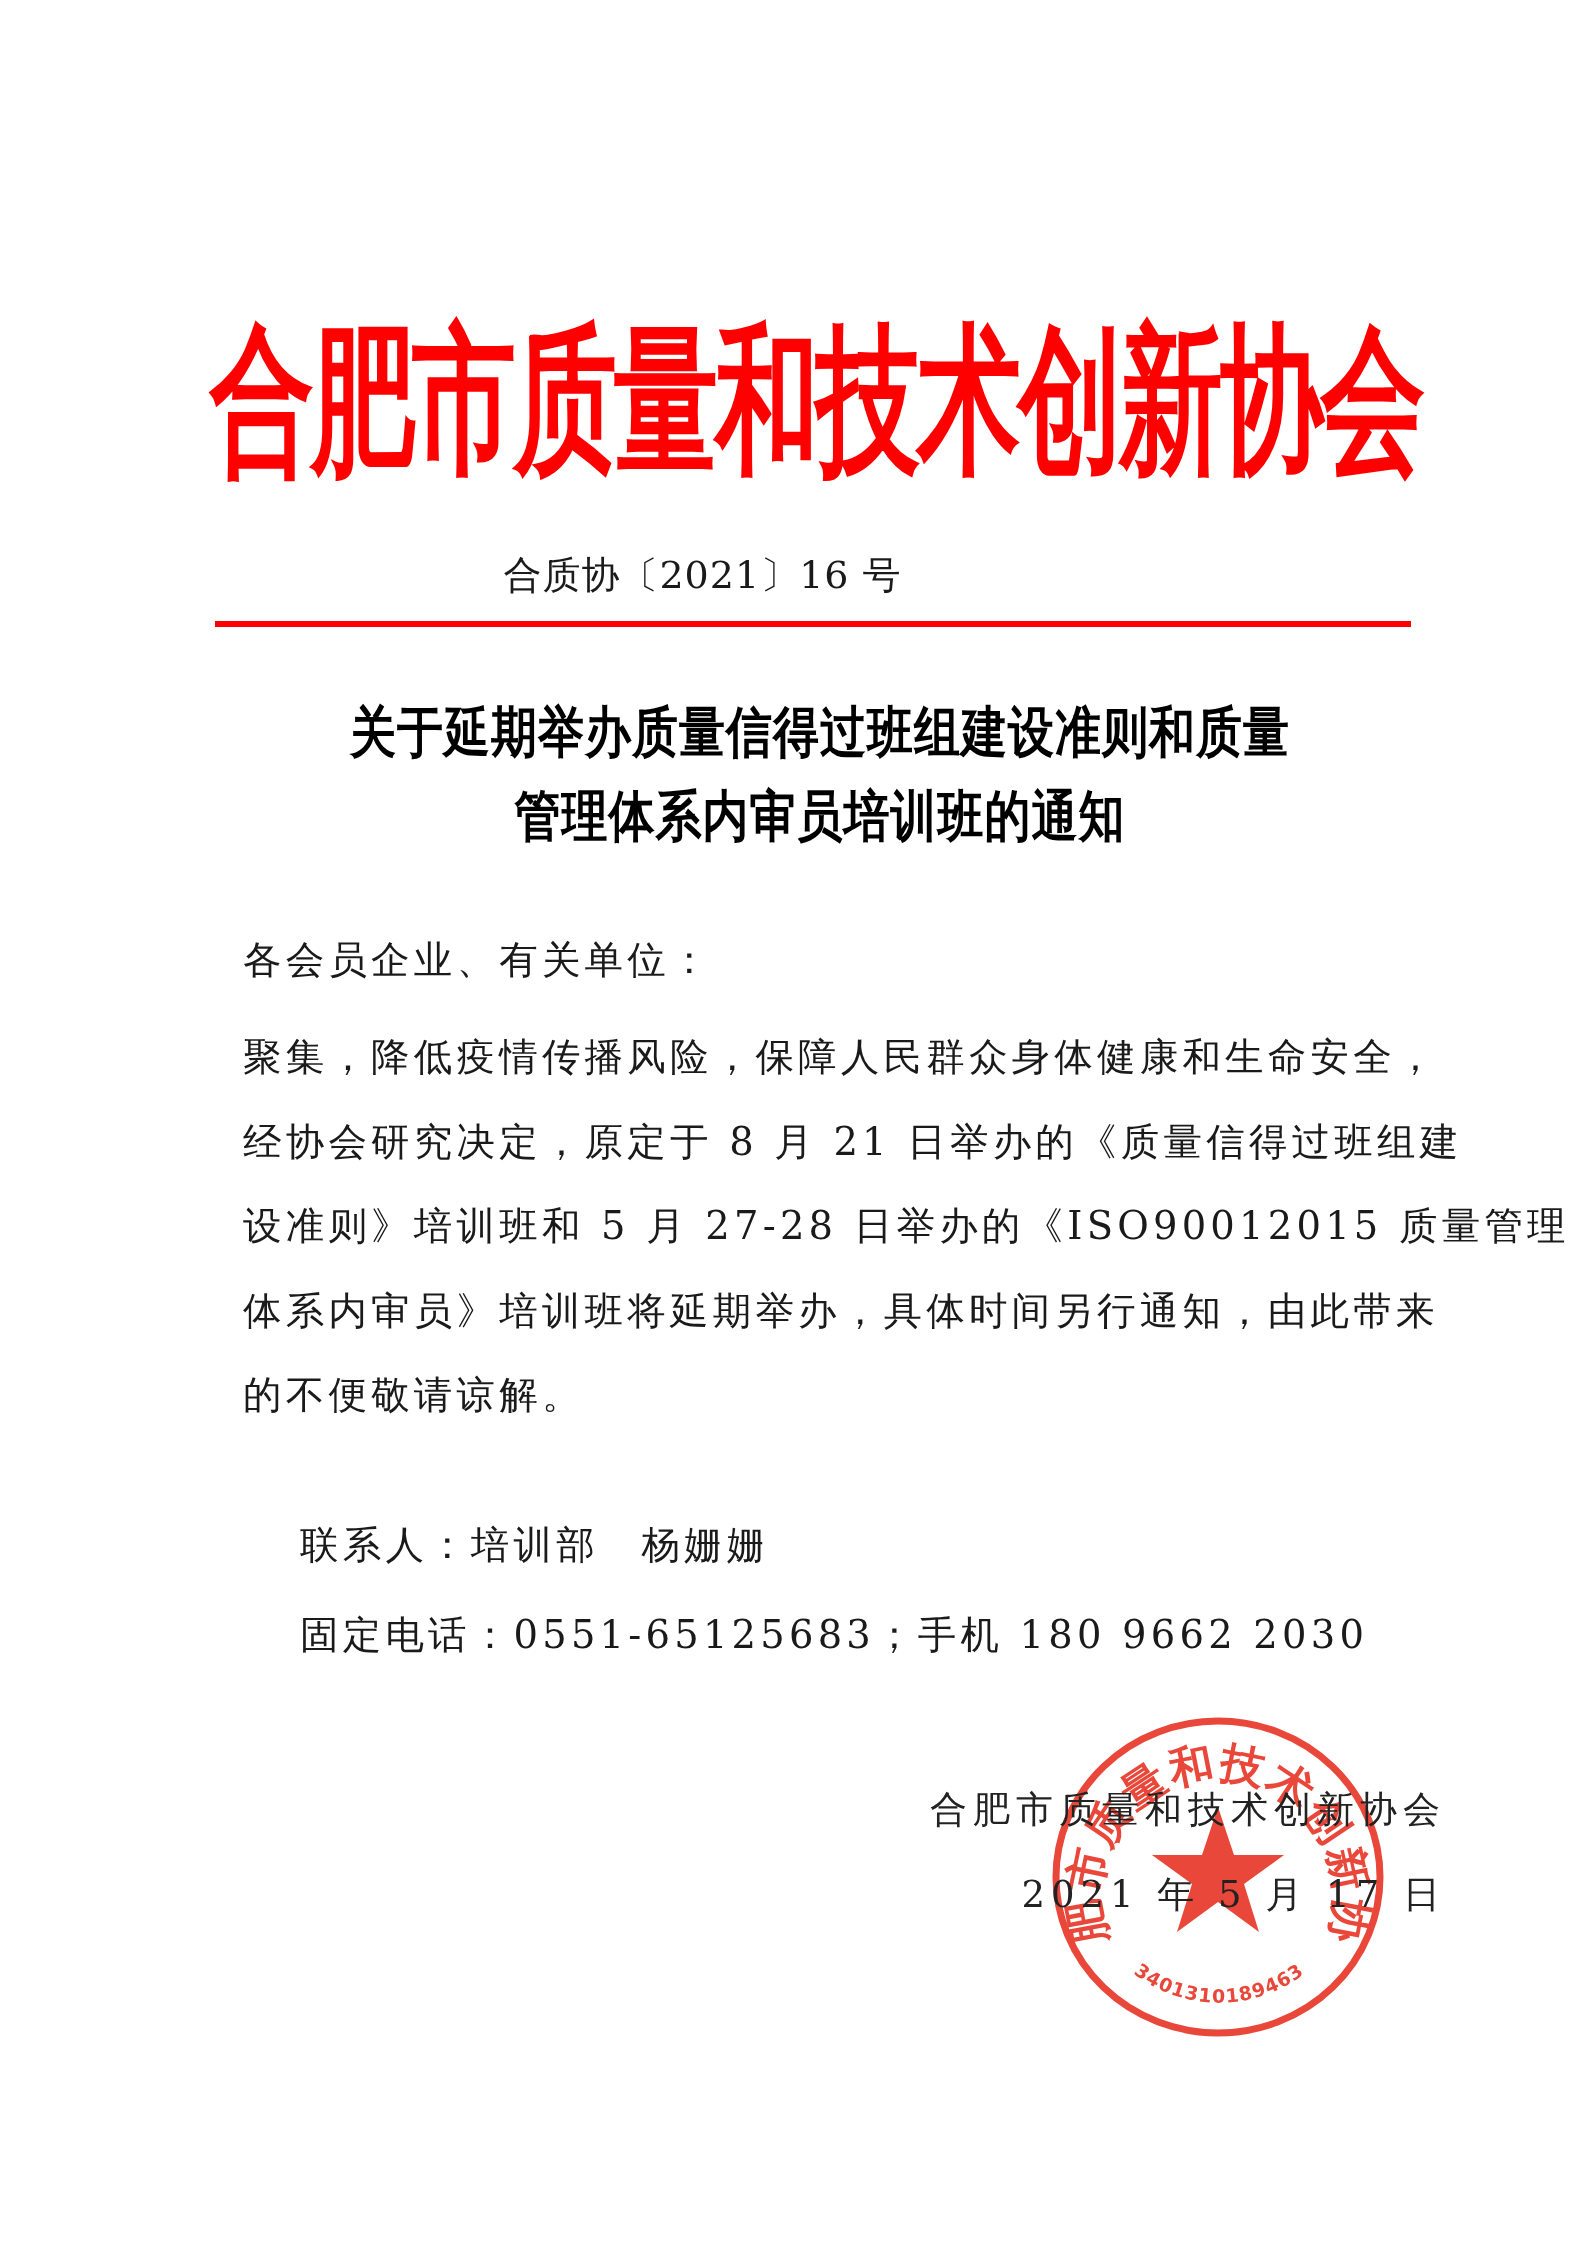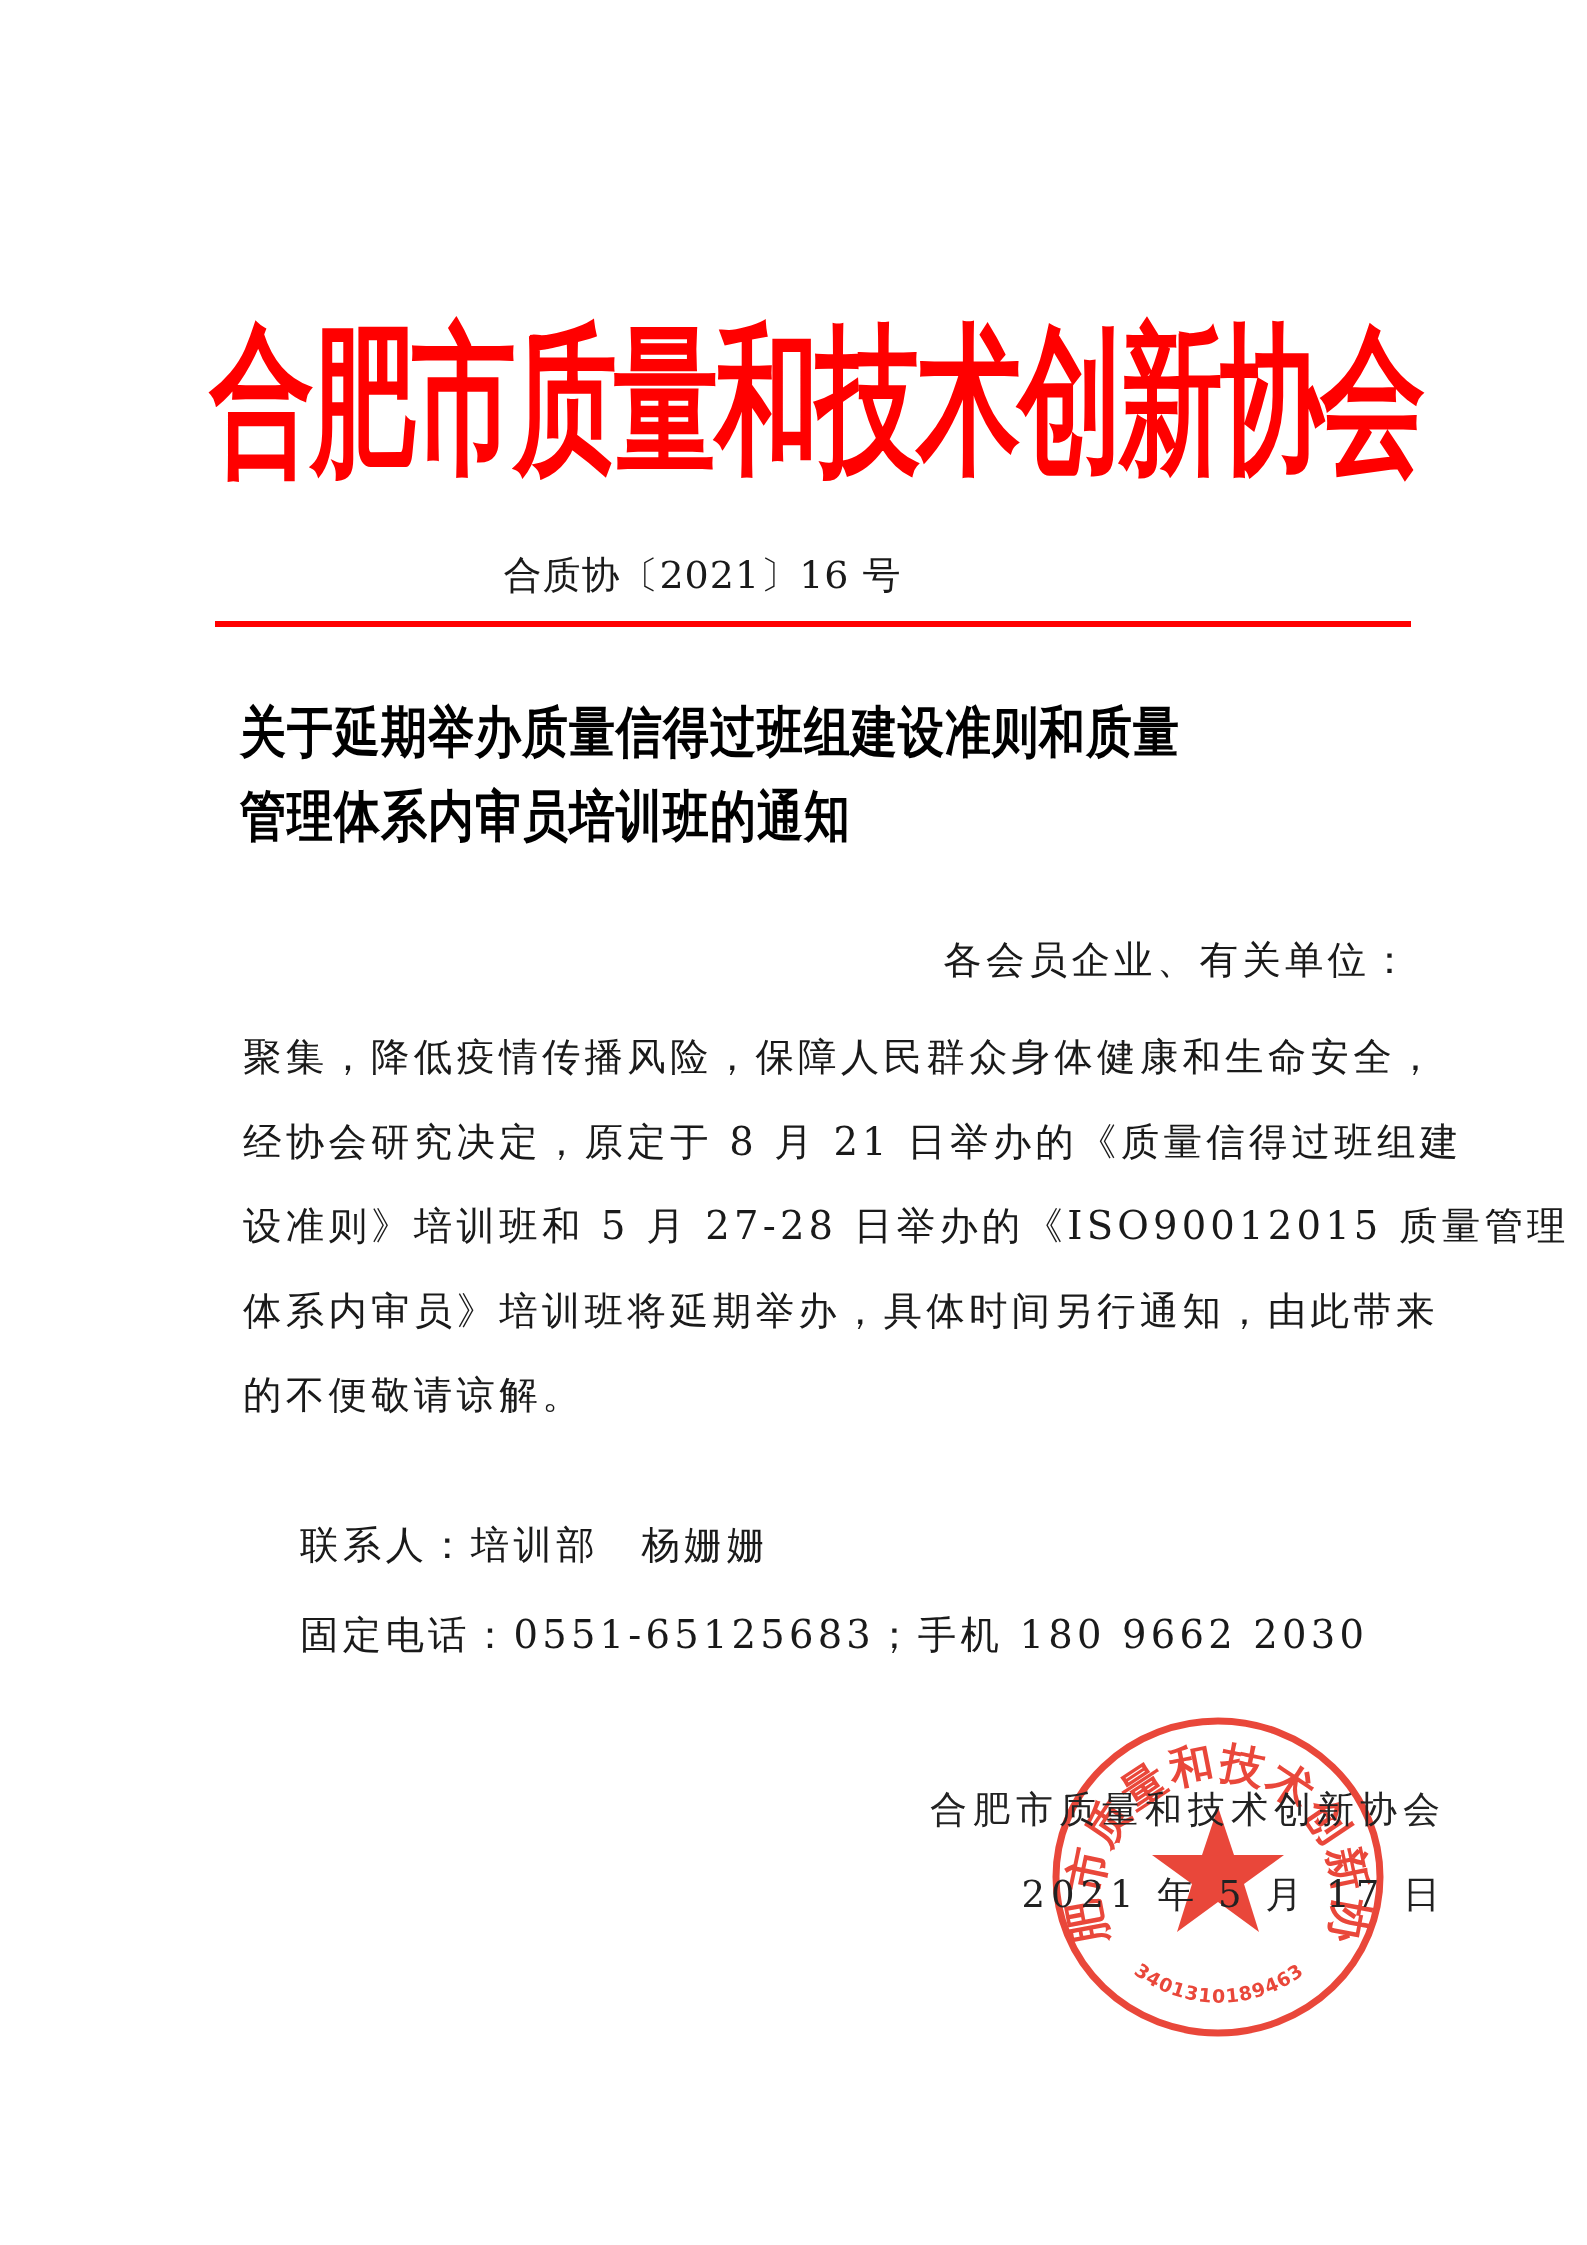--- a/index.html
+++ b/index.html
@@ -59,20 +59,21 @@
       top: 621px;
       width: 1196px;
       height: 6px;
       background: #ff0000;
     }
     .notice-title {
       position: absolute;
       left: 240px;
       width: 1160px;
       top: 690px;
+      text-align: center;
       font-family: "DejaVu Sans", "Liberation Sans", sans-serif;
       font-weight: bold;
       font-size: 46px;
       line-height: 84px;
       color: #000000;
       letter-spacing: 1px;
     }
     .notice-title .t-line {
       display: block;
       white-space: nowrap;
@@ -81,21 +82,21 @@
     .body-text {
       position: absolute;
       left: 243px;
       width: 1170px;
       font-size: 38.5px;
       color: #1a1a1a;
       font-family: "DejaVu Serif", "Liberation Serif", serif;
       letter-spacing: 4.2px;
       white-space: nowrap;
     }
-    .salutation { top: 935px; line-height: 50px; text-align: right; }
+    .salutation { top: 935px; line-height: 50px; }
     .para {
       top: 1015px;
       line-height: 84.5px;
     }
     .para .line { display: block; height: 84.5px; }
     .para .line.indent { padding-left: 100px; }
     .contact { top: 1520px; line-height: 50px; left: 300px; }
     .phone { top: 1610px; line-height: 50px; left: 300px; }
     .signature {
       position: absolute;

